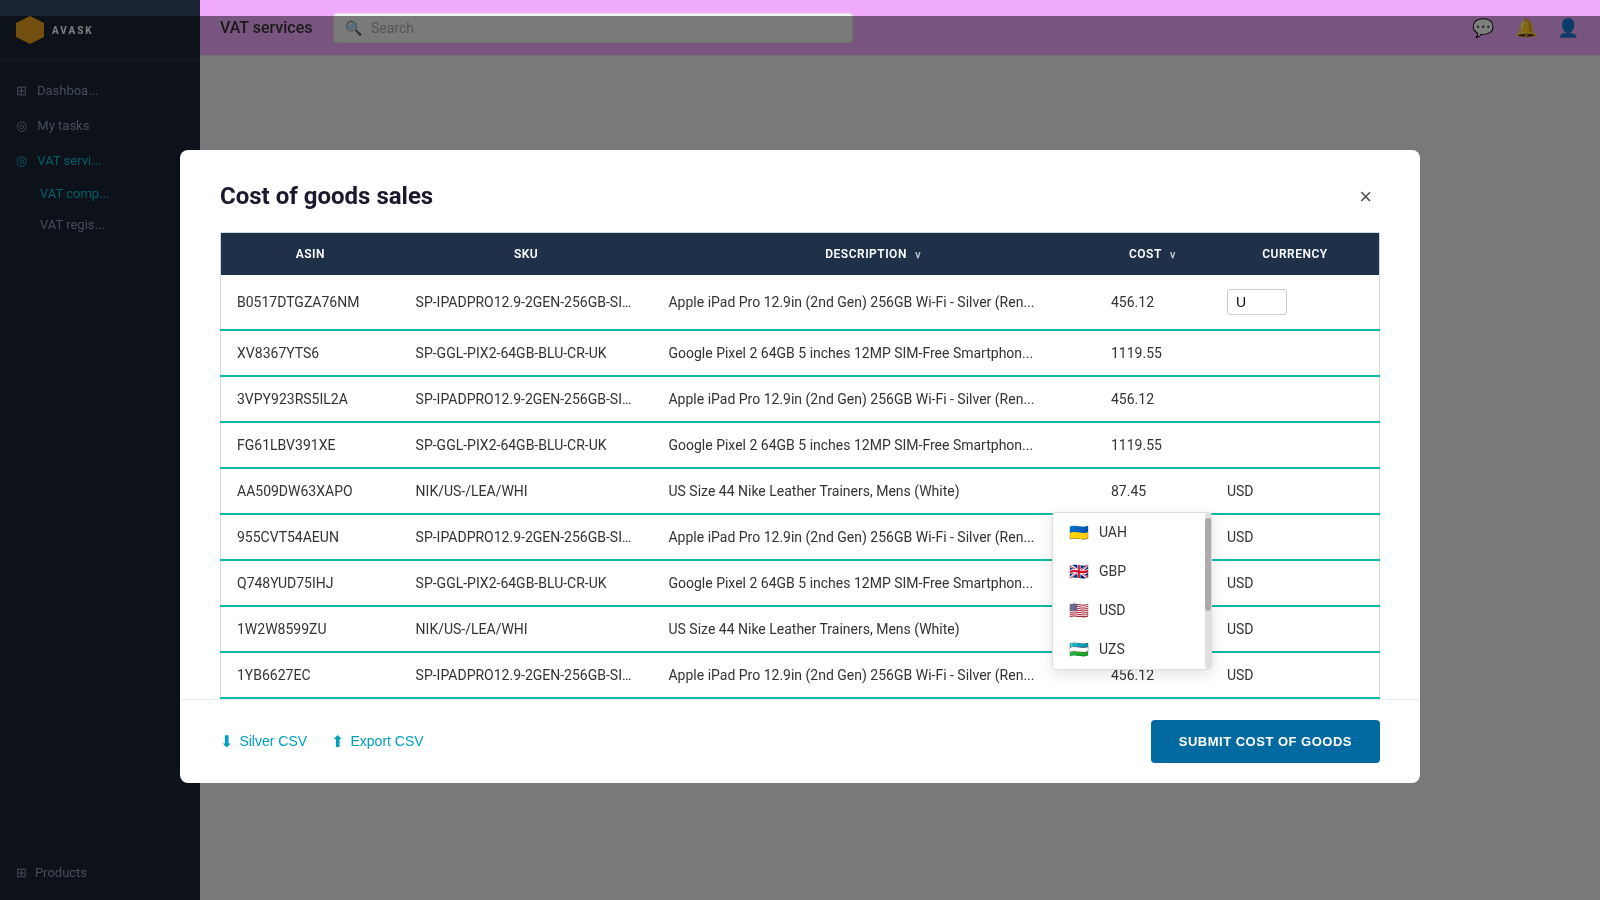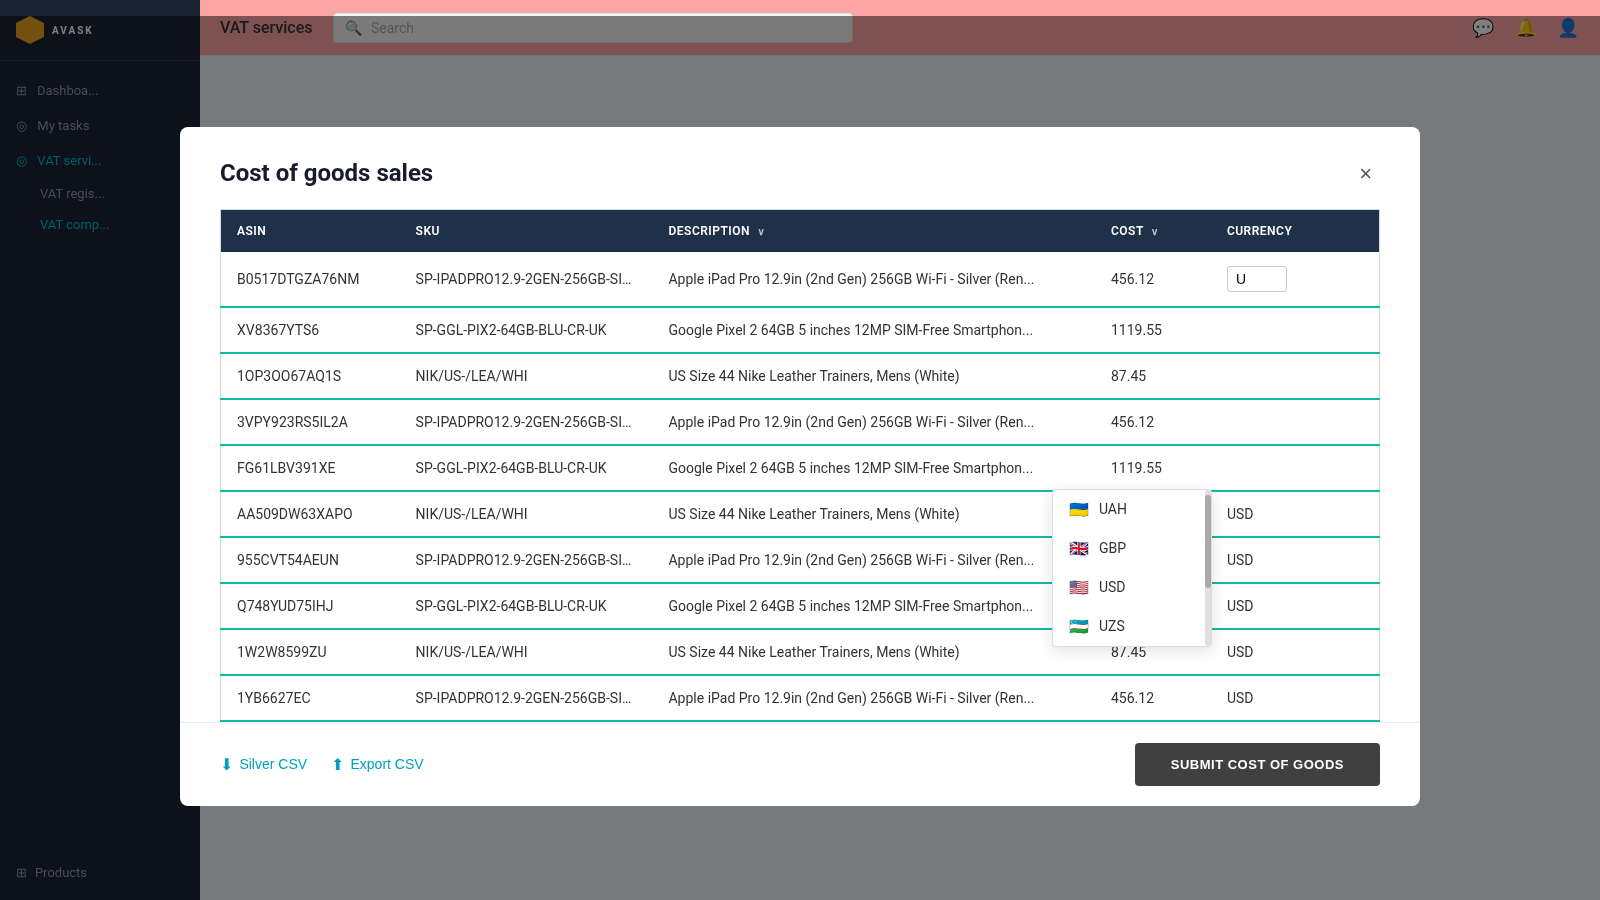--- a/index.html
+++ b/index.html
@@ -67,21 +67,21 @@
       width: 100%;
       border-collapse: collapse;
       border: 1px solid #d0d8e0;
     }
     thead tr {
       background: #1e3148;
       color: white;
     }
     thead th {
       padding: 14px 16px;
-      text-align: left;
+      text-align: center;
       font-size: 12px;
       font-weight: 600;
       letter-spacing: 0.5px;
       text-transform: uppercase;
       white-space: nowrap;
     }
     thead th .sort-icon { margin-left: 4px; opacity: 0.7; font-size: 10px; }
     tbody tr {
       border-bottom: 2px solid #14b8a6;
     }
@@ -167,25 +167,25 @@
       border: none;
       color: #00a0c0;
       font-size: 14px;
       cursor: pointer;
       display: flex;
       align-items: center;
       gap: 6px;
       font-weight: 500;
     }
     .btn-submit {
-      background: #404040;
+      background: #0369a1;
       color: white;
       border: none;
       border-radius: 4px;
-      padding: 14px 36px;
+      padding: 14px 28px;
       font-size: 13px;
       font-weight: 700;
       letter-spacing: 0.5px;
       cursor: pointer;
       text-transform: uppercase;
       text-align: right;
     }
 
     
     .bg-content {
@@ -199,21 +199,21 @@
     .bg-sidebar {
       width: 200px;
       height: 100%;
       background: #1a2332;
     }
     .bg-main {
       flex: 1;
       background: #f0f2f5;
     }
     .bg-topbar {
-      background: #fca5a5;
+      background: #f0abfc;
       height: 56px;
       display: flex;
       align-items: center;
       padding: 12px 20px;
       border-bottom: 1px solid #e0e0e0;
       justify-content: space-between;
     }
   </style>
 </head>
 <body>
@@ -230,22 +230,22 @@
           <span>Dashboa...</span>
       </div>
       <div style="padding:10px 16px;color:#8899bb;font-size:13px;display:flex;align-items:center;gap:10px;">
         <span>◎</span>
           <span>My tasks</span>
       </div>
       <div style="padding:10px 16px;color:#00bcd4;font-size:13px;display:flex;align-items:center;gap:10px;">
         <span>◎</span>
           <span>VAT servi...</span>
       </div>
+      <div style="padding:8px 16px 8px 40px;color:#00bcd4;font-size:13px;">VAT comp...</div>
       <div style="padding:8px 16px 8px 40px;color:#8899bb;font-size:13px;">VAT regis...</div>
-      <div style="padding:8px 16px 8px 40px;color:#00bcd4;font-size:13px;">VAT comp...</div>
     </div>
     <div style="position:absolute;bottom:20px;left:16px;color:#8899bb;font-size:13px;display:flex;align-items:center;gap:8px;">
       <span>⊞</span>
         <span>Products</span>
     </div>
   </div>
   <div class="bg-main">
     <div class="bg-topbar">
       <span style="color:#333;font-size:16px;font-weight:500;padding-right:20px;">VAT services</span>
       <div style="flex:1;max-width:520px;display:flex;align-items:center;background:#f5f5f5;border:1px solid #e0e0e0;border-radius:4px;padding:6px 12px;gap:8px;">
@@ -302,27 +302,20 @@
               <td class="col-currency"><input type="text" class="currency-input" value="U" style=""></td>
             </tr>
             <tr>
               <td class="col-asin">XV8367YTS6</td>
               <td class="col-sku">SP-GGL-PIX2-64GB-BLU-CR-UK</td>
               <td class="col-desc">Google Pixel 2 64GB 5 inches 12MP SIM-Free Smartphon...</td>
               <td class="col-cost">1119.55</td>
               <td class="col-currency"></td>
             </tr>
             <tr>
-              <td class="col-asin">1OP3OO67AQ1S</td>
-              <td class="col-sku">NIK/US-/LEA/WHI</td>
-              <td class="col-desc">US Size 44 Nike Leather Trainers, Mens (White)</td>
-              <td class="col-cost">87.45</td>
-              <td class="col-currency"></td>
-            </tr>
-            <tr>
               <td class="col-asin">3VPY923RS5IL2A</td>
               <td class="col-sku">SP-IPADPRO12.9-2GEN-256GB-SIL-C...</td>
               <td class="col-desc">Apple iPad Pro 12.9in (2nd Gen) 256GB Wi-Fi - Silver (Ren...</td>
               <td class="col-cost">456.12</td>
               <td class="col-currency"></td>
             </tr>
             <tr>
               <td class="col-asin">FG61LBV391XE</td>
               <td class="col-sku">SP-GGL-PIX2-64GB-BLU-CR-UK</td>
               <td class="col-desc">Google Pixel 2 64GB 5 inches 12MP SIM-Free Smartphon...</td>

